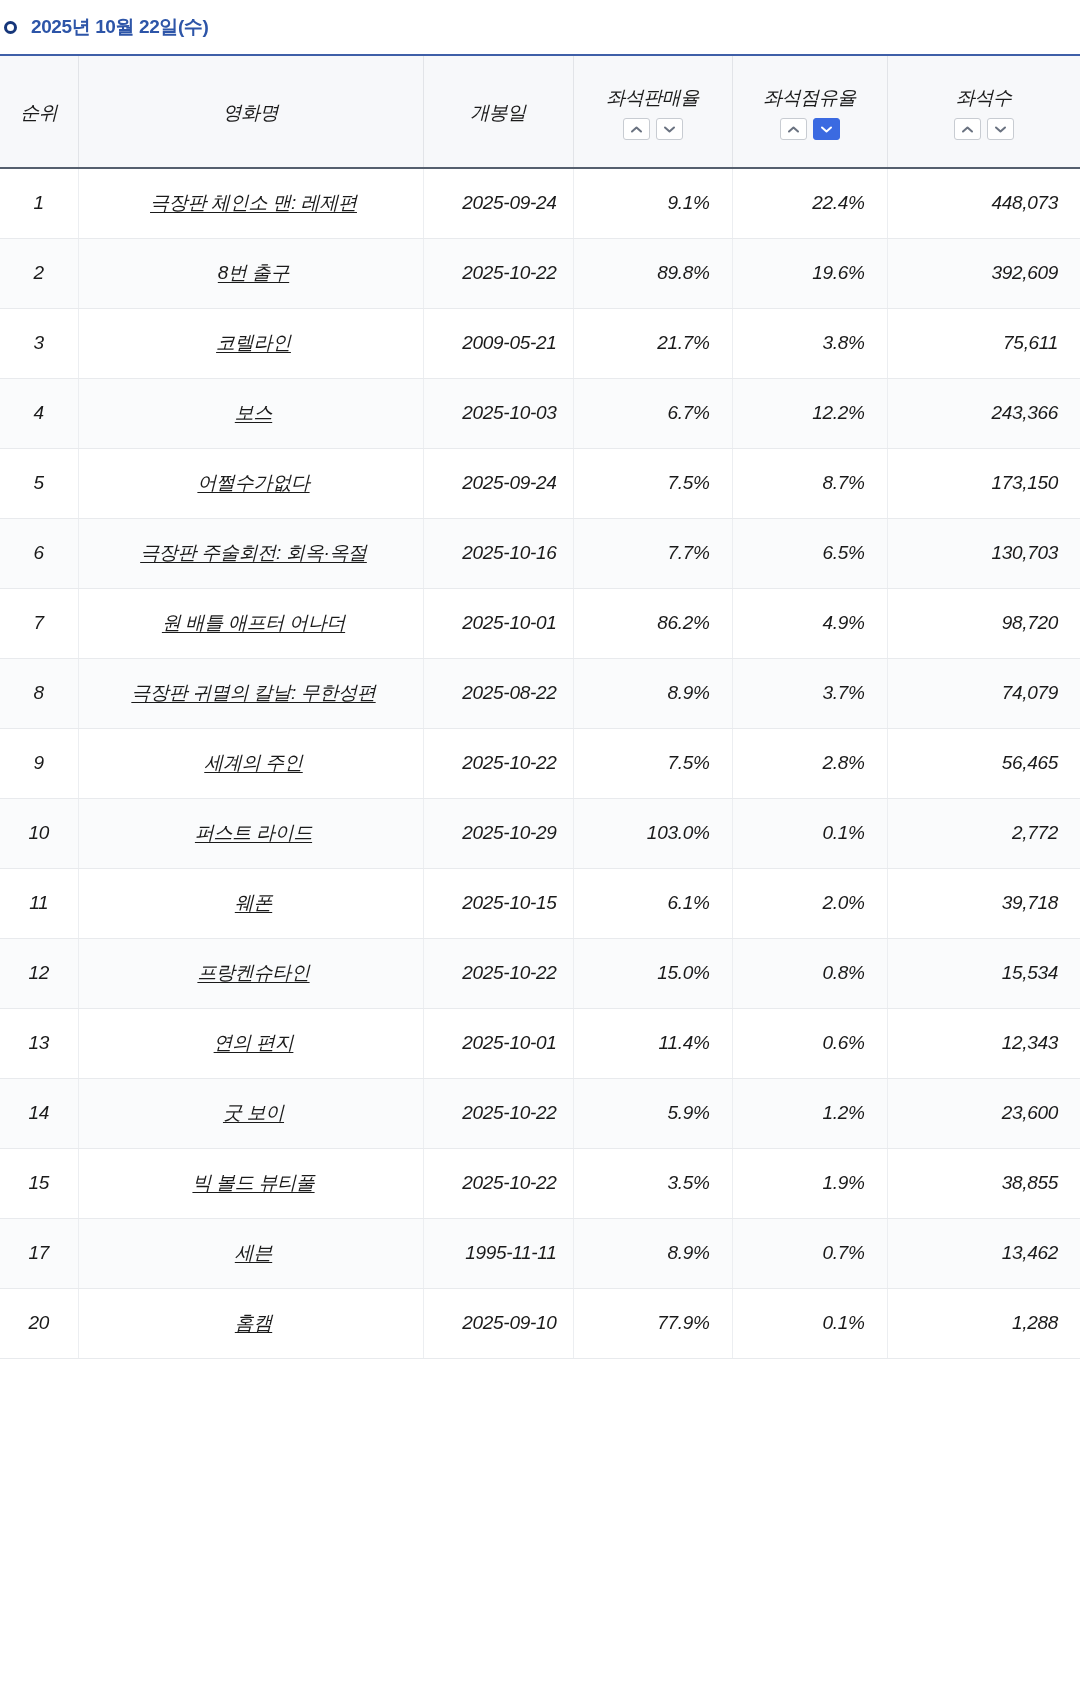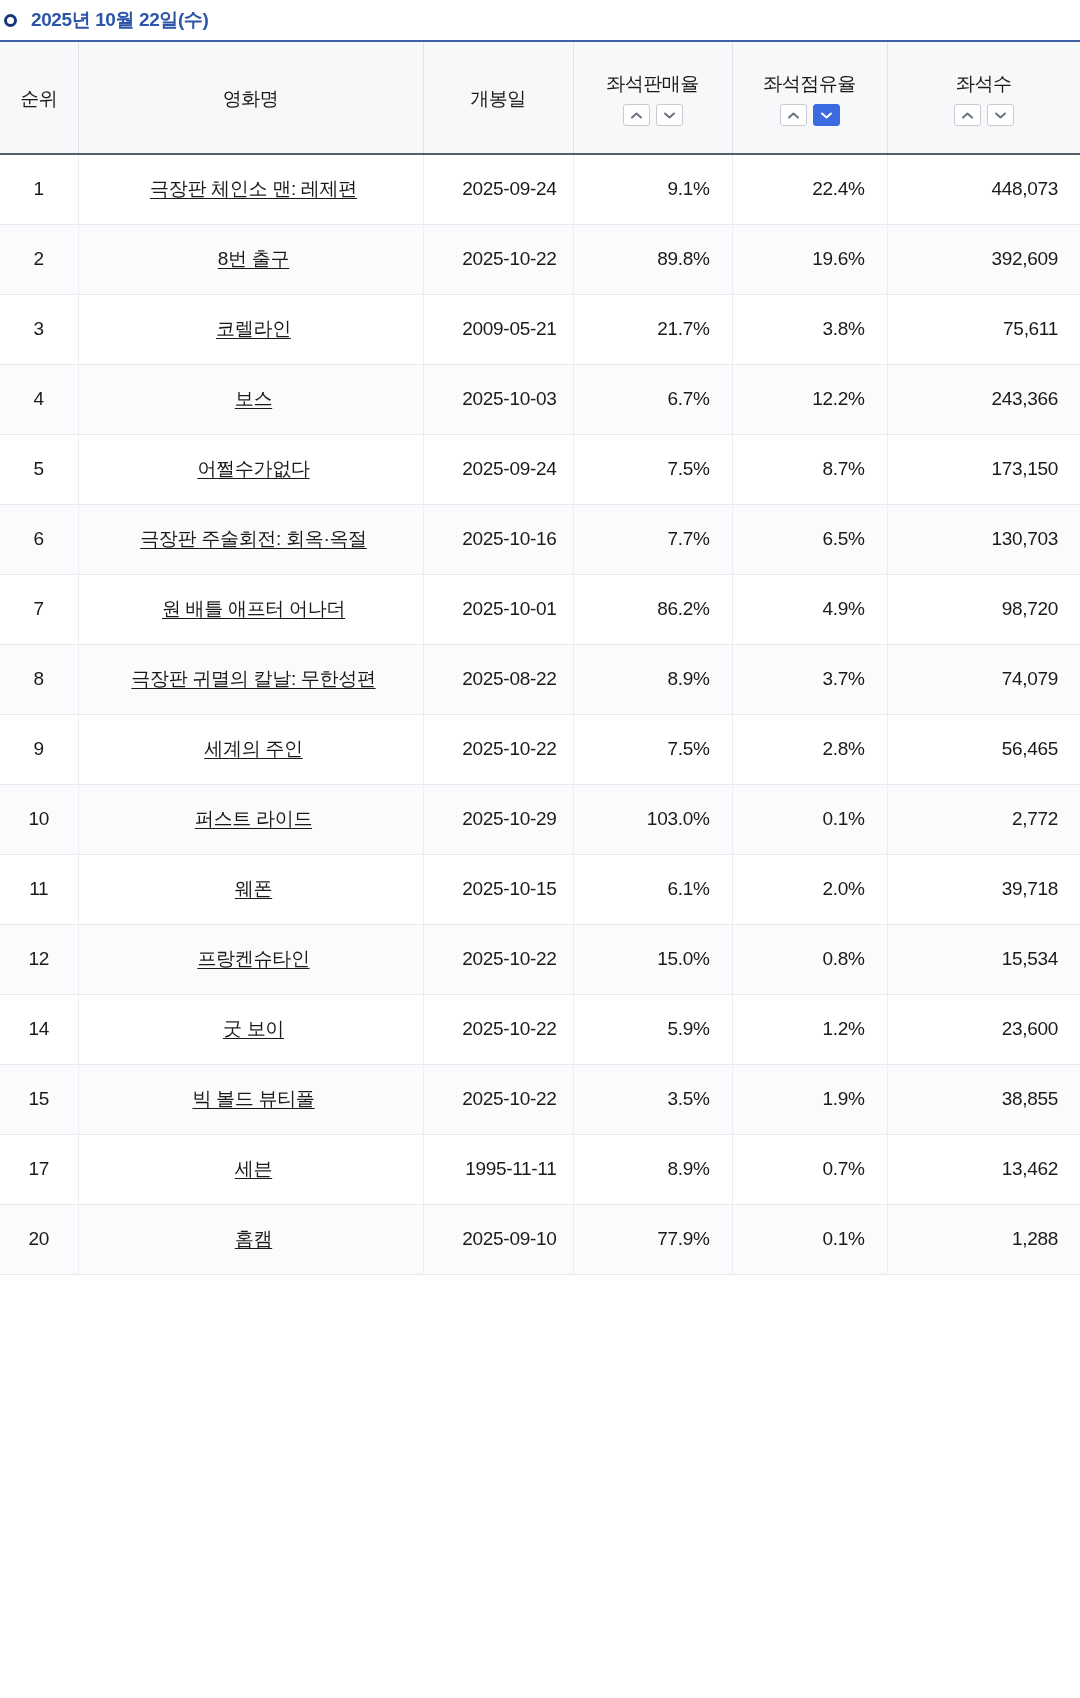--- a/index.html
+++ b/index.html
@@ -12,21 +12,21 @@
   body {
     width: 1080px;
   }
   .page {
     width: 1080px;
     position: relative;
   }
 
   
   .date-bar {
-    height: 42px;
+    height: 56px;
     display: flex;
     align-items: center;
     padding-left: 10px;
     border-bottom: 2px solid #3f5fa8;
     background: #ffffff;
   }
   .date-bullet {
     width: 13px;
     height: 13px;
     border-radius: 50%;
@@ -41,20 +41,21 @@
     font-weight: bold;
     color: #2d55a8;
     letter-spacing: -0.4px;
   }
 
   
   table.rank-table {
     width: 1080px;
     border-collapse: collapse;
     table-layout: fixed;
+    font-style: italic;
   }
   table.rank-table col.c-rank   { width: 78px; }
   table.rank-table col.c-title  { width: 345px; }
   table.rank-table col.c-open   { width: 150px; }
   table.rank-table col.c-sales  { width: 159px; }
   table.rank-table col.c-share  { width: 155px; }
   table.rank-table col.c-seats  { width: 193px; }
 
   thead th {
     background: #f7f8fa;
@@ -309,20 +310,28 @@
         </tr>
         <tr>
           <td class="rank">12</td>
           <td class="title"><a>프랑켄슈타인</a></td>
           <td class="open">2025-10-22</td>
           <td class="num">15.0%</td>
           <td class="num">0.8%</td>
           <td class="num">15,534</td>
         </tr>
         <tr>
+          <td class="rank">13</td>
+          <td class="title"><a>연의 편지</a></td>
+          <td class="open">2025-10-01</td>
+          <td class="num">11.4%</td>
+          <td class="num">0.6%</td>
+          <td class="num">12,343</td>
+        </tr>
+        <tr>
           <td class="rank">14</td>
           <td class="title"><a>굿 보이</a></td>
           <td class="open">2025-10-22</td>
           <td class="num">5.9%</td>
           <td class="num">1.2%</td>
           <td class="num">23,600</td>
         </tr>
         <tr>
           <td class="rank">15</td>
           <td class="title"><a>빅 볼드 뷰티풀</a></td>

